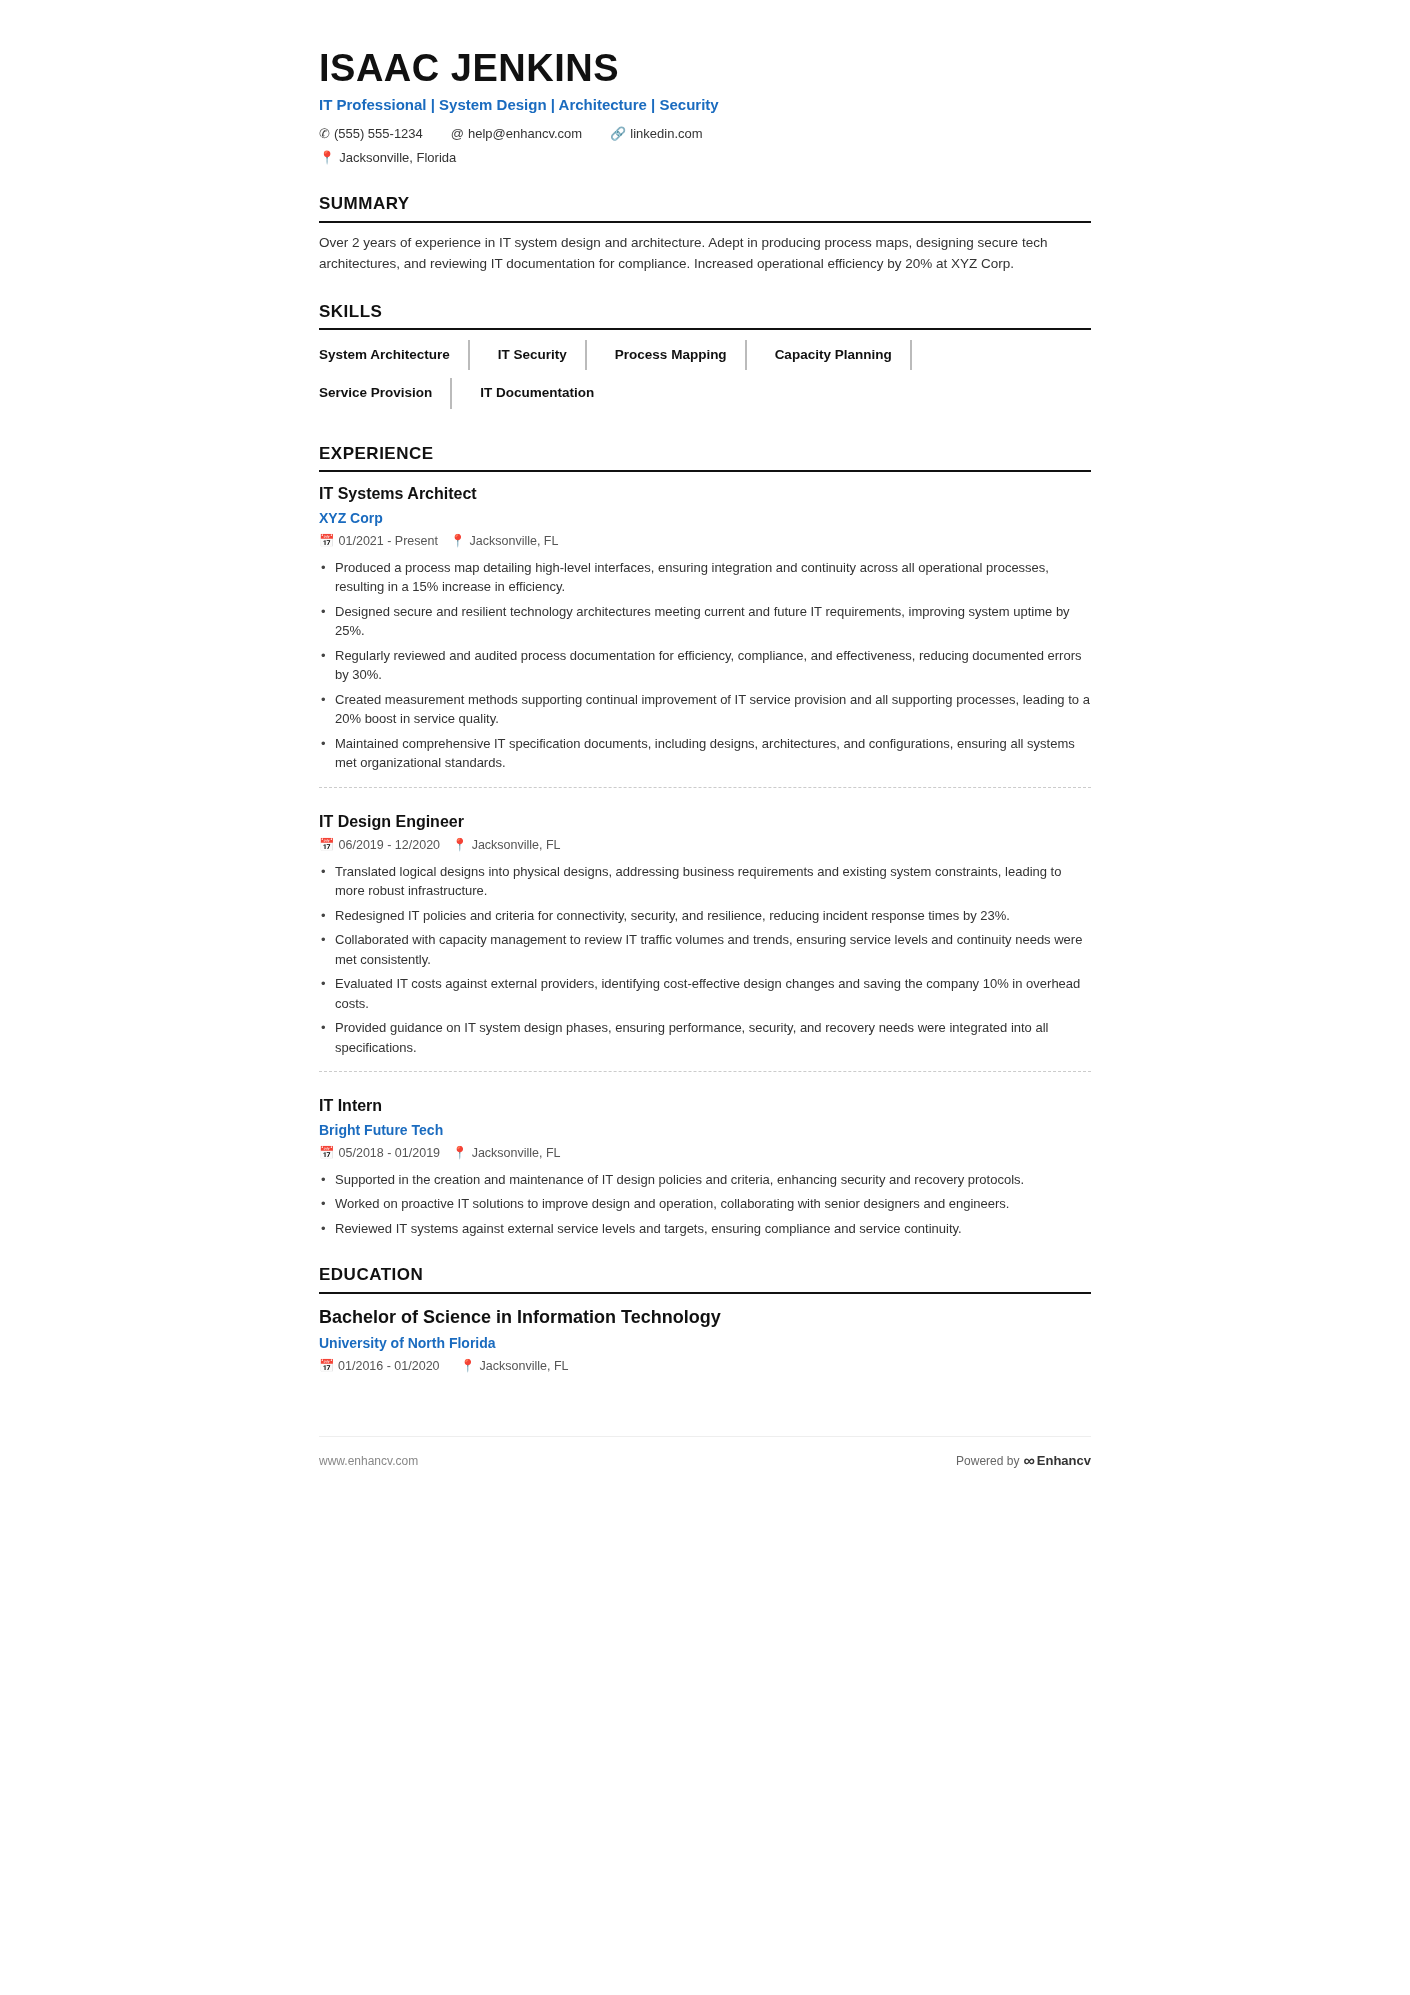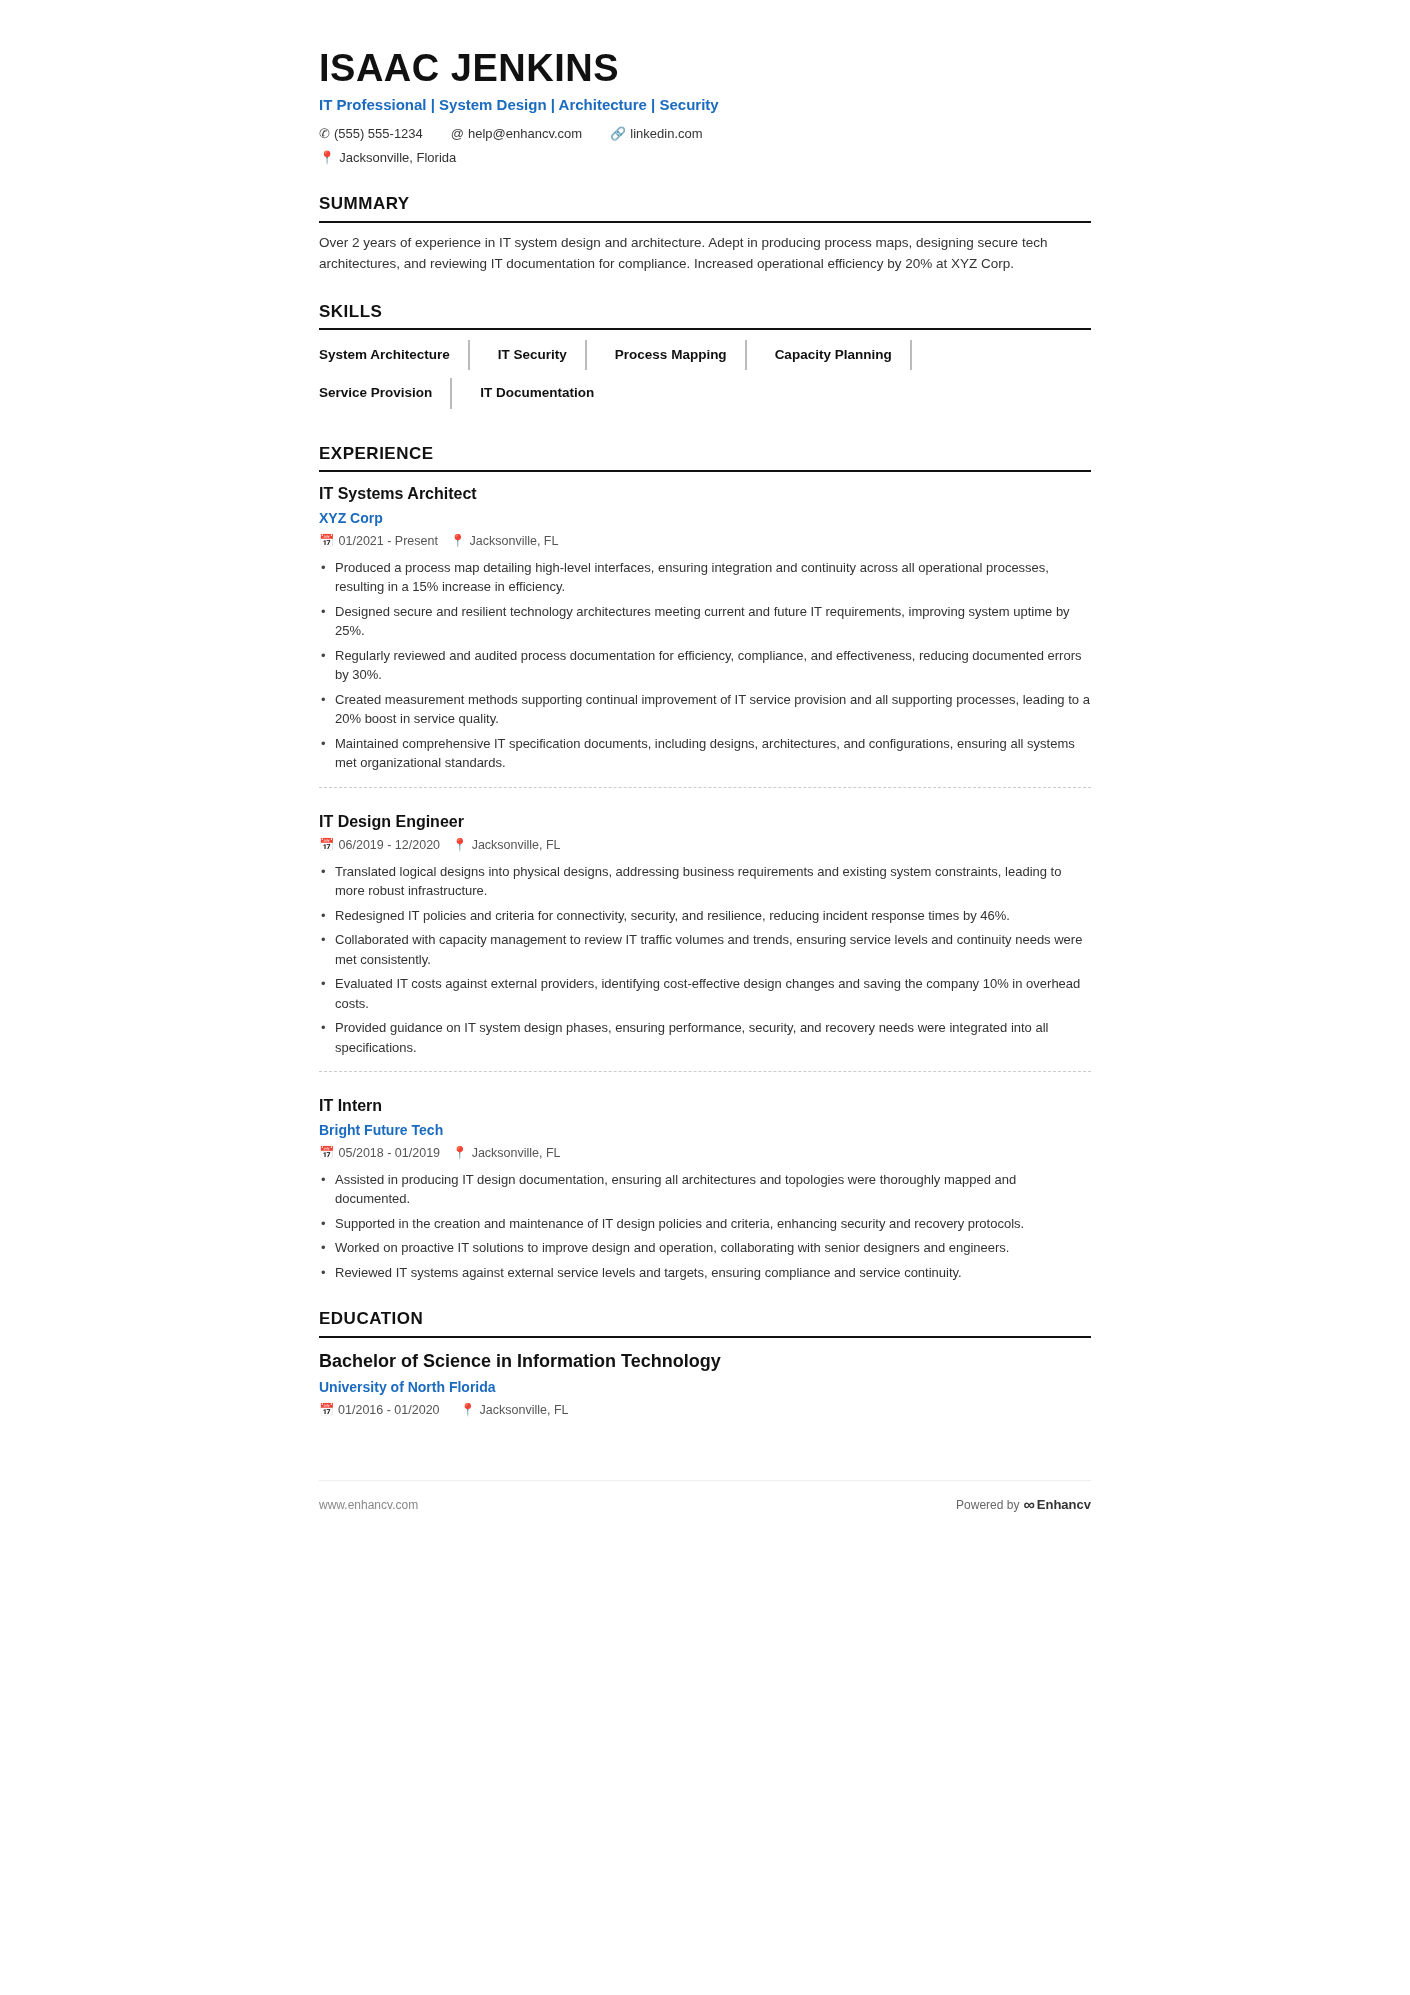--- a/index.html
+++ b/index.html
@@ -273,42 +273,41 @@
         <span>📅</span>
         <span>06/2019 - 12/2020</span>
       </span>
       <span class="exp-meta-item">
         <span>📍</span>
         <span>Jacksonville, FL</span>
       </span>
     </div>
     <ul class="bullet-list">
       <li>Translated logical designs into physical designs, addressing business requirements and existing system constraints, leading to more robust infrastructure.</li>
-            <li>Redesigned IT policies and criteria for connectivity, security, and resilience, reducing incident response times by 46%.</li>
+            <li>Redesigned IT policies and criteria for connectivity, security, and resilience, reducing incident response times by 23%.</li>
             <li>Collaborated with capacity management to review IT traffic volumes and trends, ensuring service levels and continuity needs were met consistently.</li>
             <li>Evaluated IT costs against external providers, identifying cost-effective design changes and saving the company 10% in overhead costs.</li>
             <li>Provided guidance on IT system design phases, ensuring performance, security, and recovery needs were integrated into all specifications.</li>
     </ul>
   <hr class="exp-divider">
         </div>
         <div class="exp-entry">
     <div class="exp-job-title">IT Intern</div>
     <div class="exp-company">Bright Future Tech</div>
     <div class="exp-meta">
       <span class="exp-meta-item">
         <span>📅</span>
         <span>05/2018 - 01/2019</span>
       </span>
       <span class="exp-meta-item">
         <span>📍</span>
         <span>Jacksonville, FL</span>
       </span>
     </div>
     <ul class="bullet-list">
-      <li>Assisted in producing IT design documentation, ensuring all architectures and topologies were thoroughly mapped and documented.</li>
             <li>Supported in the creation and maintenance of IT design policies and criteria, enhancing security and recovery protocols.</li>
             <li>Worked on proactive IT solutions to improve design and operation, collaborating with senior designers and engineers.</li>
             <li>Reviewed IT systems against external service levels and targets, ensuring compliance and service continuity.</li>
     </ul>
   </div>
       </div>
   </div>
 
   <div class="section">
     <div class="section-title">EDUCATION</div>

